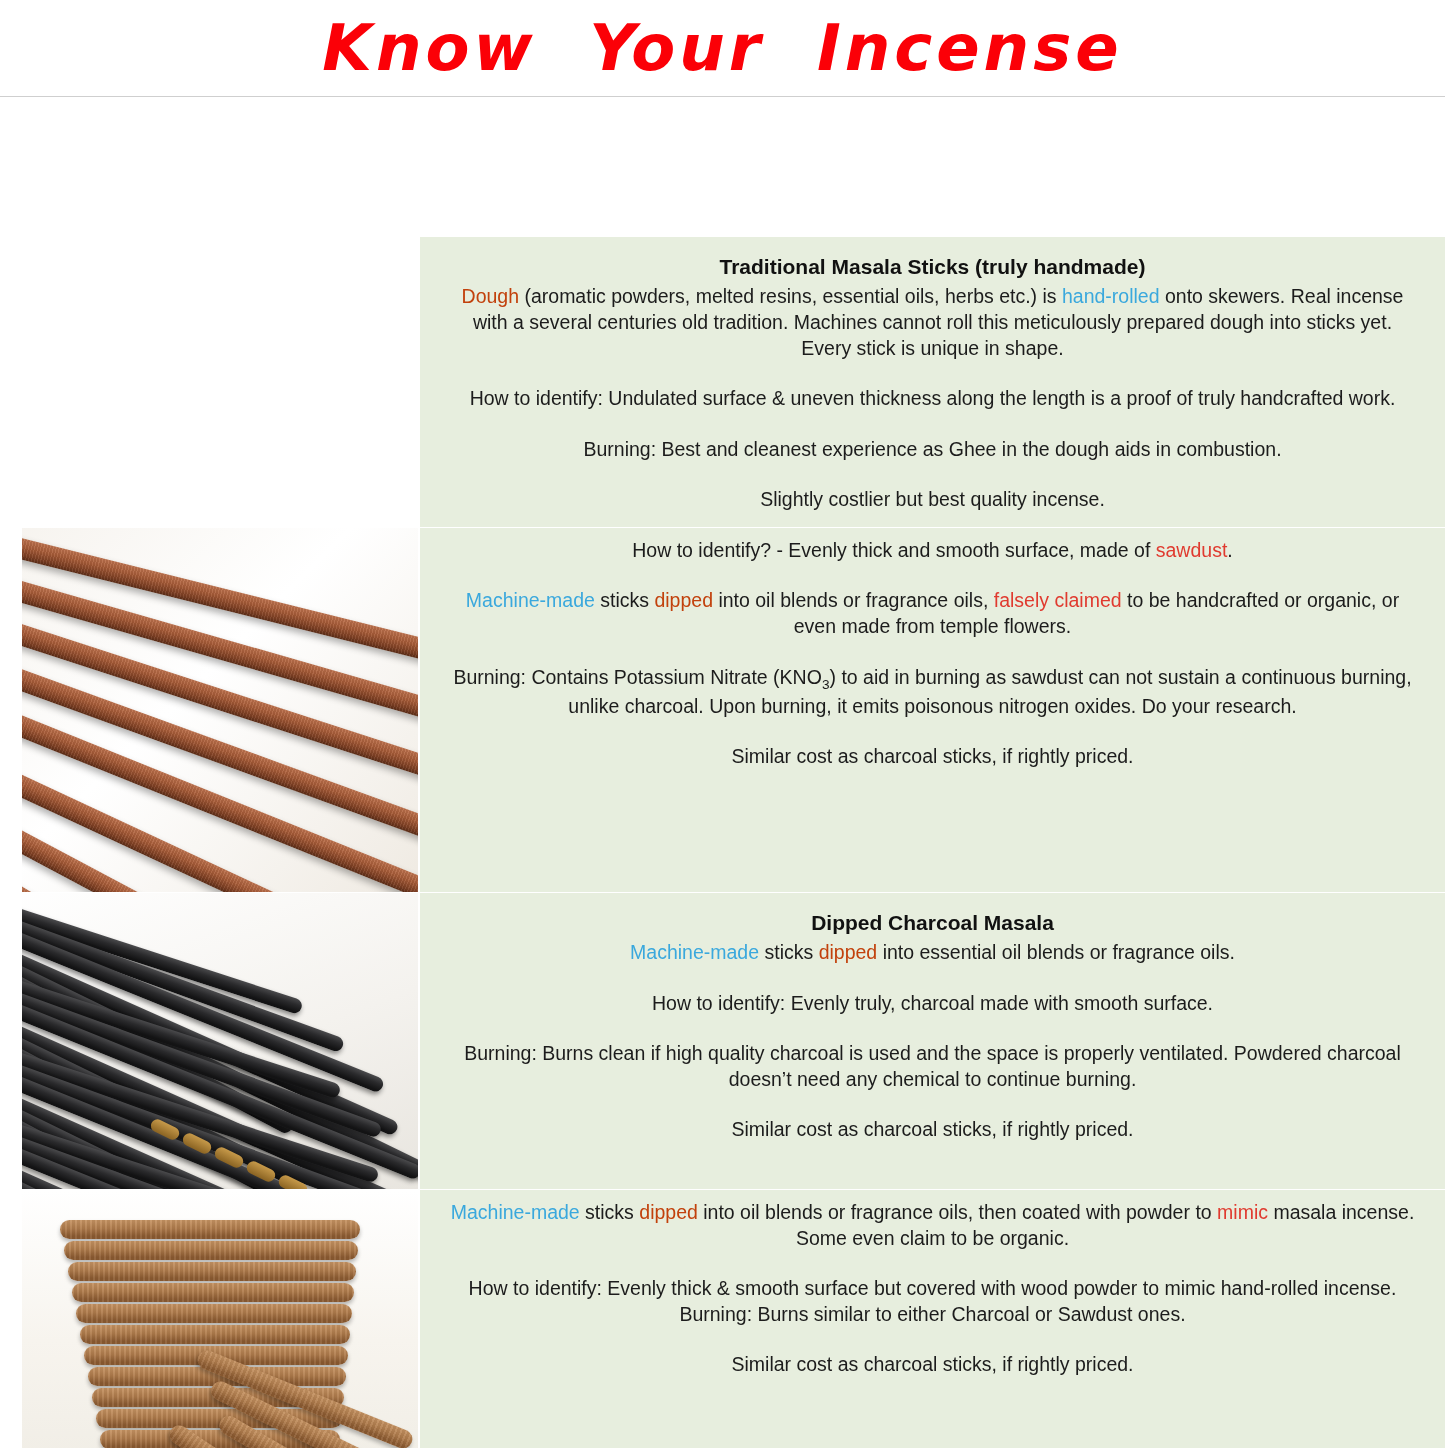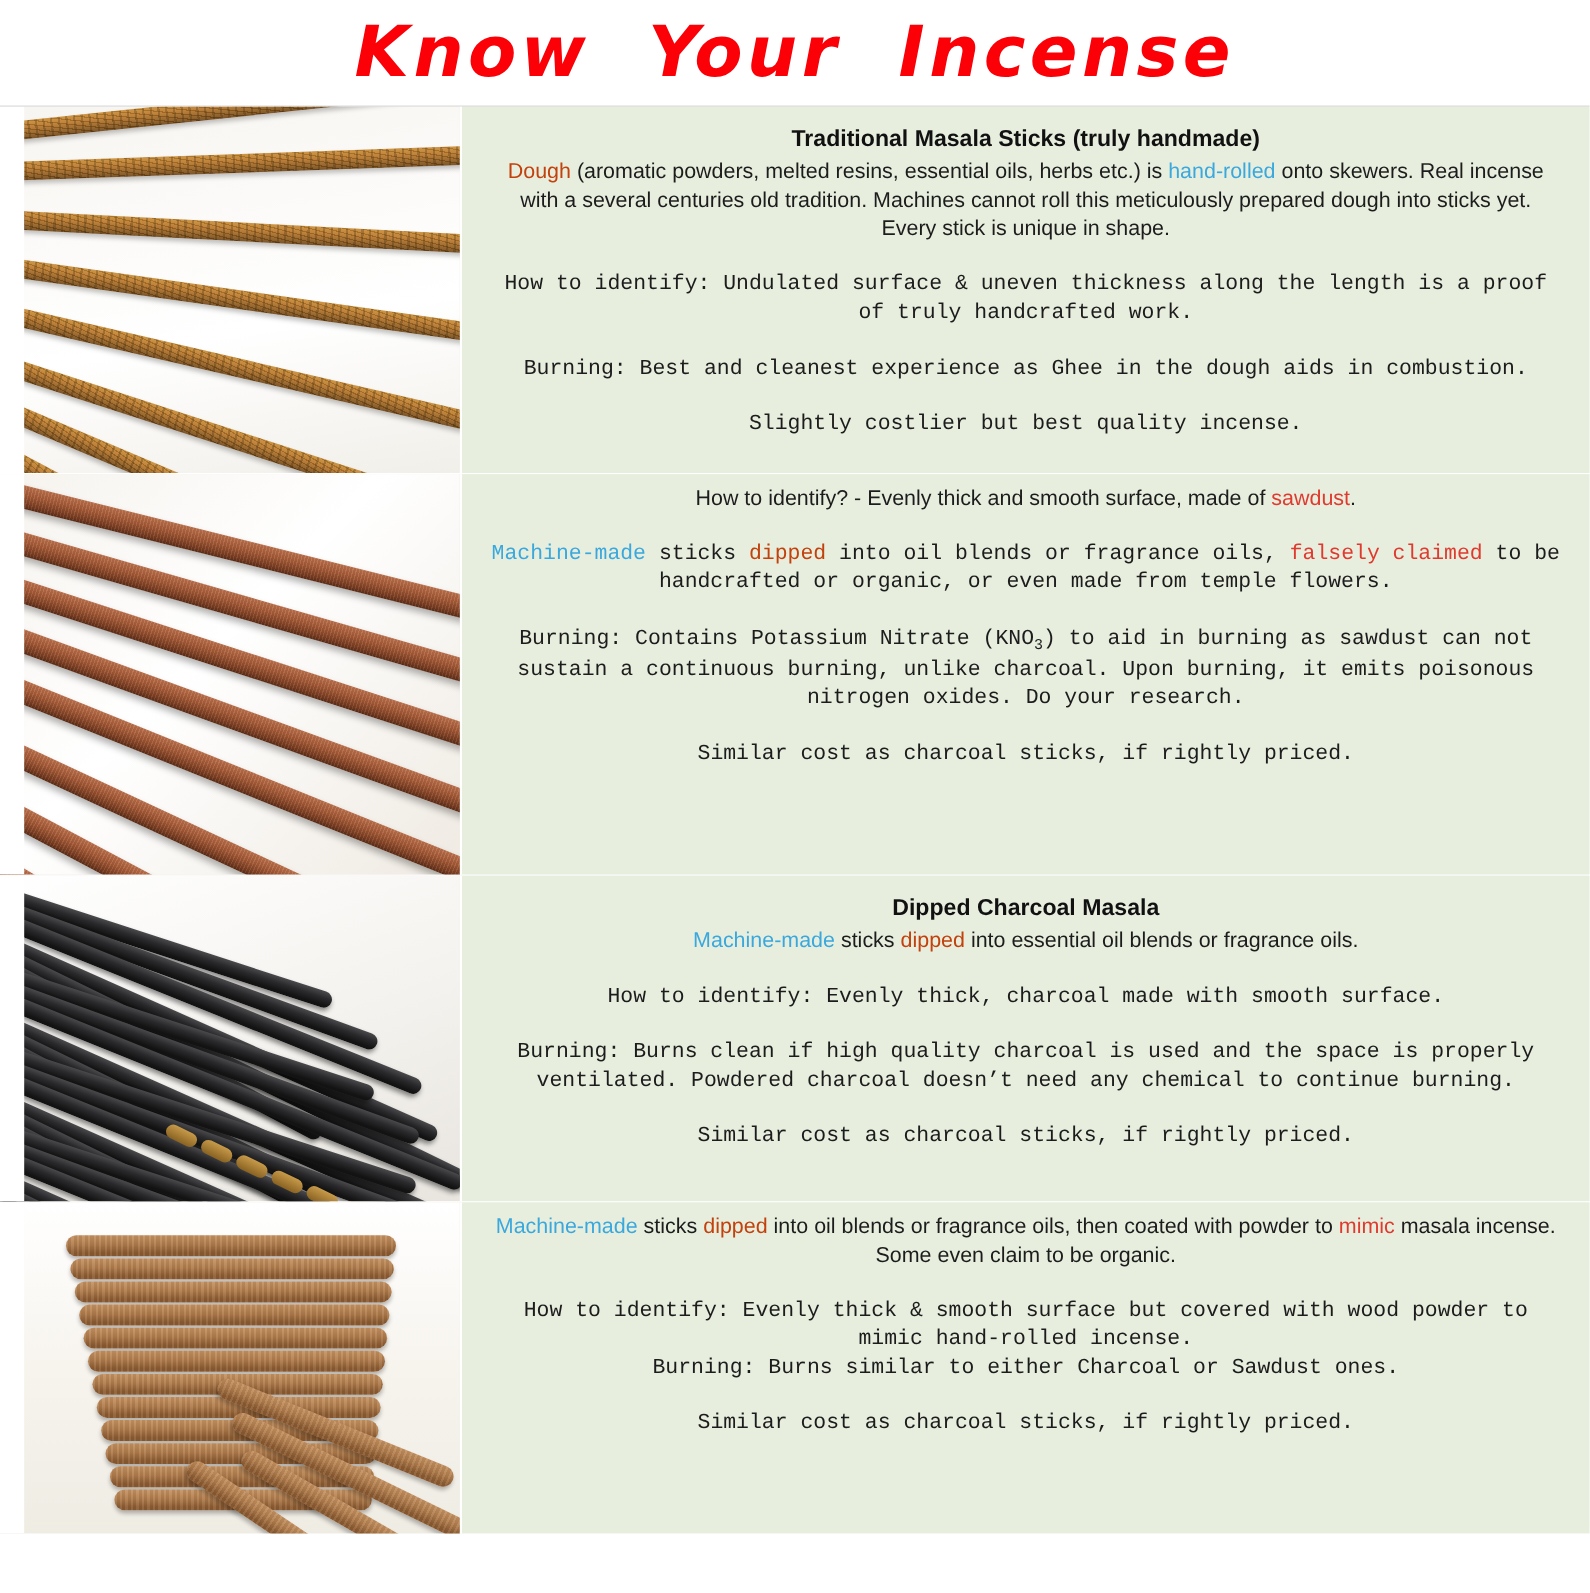--- a/index.html
+++ b/index.html
@@ -77,21 +77,21 @@
     margin: 6px 0 4px 0;
     font-size: 21px;
     font-weight: bold;
     color: #111;
     line-height: 1.3;
   }
   .text p {
     margin: 0 0 0 0;
     padding: 0;
   }
-  .text p + p { margin-top: 1.25em; font-family: Liberation Mono, monospace; }
+  .text p + p { margin-top: 1.25em; }
   .green { color: #c2410c; }
   .blue  { color: #3aa8dd; }
   .red   { color: #e03a2f; }
   sub { font-size: 0.7em; }
 
   
   .ph1 { background: #f3f1ec; }
   .ph1 .bg {
     position: absolute; inset: 0;
     background:
@@ -184,21 +184,21 @@
 </head>
 <body>
 
 <div id="page">
 
   <div id="title">
     <span class="title-text">Know  Your  Incense</span>
   </div>
 
   <div id="rows">
-      <div class="row" style="height: 334px;">
+      <div class="row" style="height: 431px; align-items: flex-end;">
         <div class="photo ph1">
           <div class="bg"></div>
           <div class="edge-left"></div>
           <div class="stick" style="left: -30px; top: 18px; width: 520px; transform: rotate(-6deg);"></div>
           <div class="stick" style="left: -40px; top: 52px; width: 540px; transform: rotate(-2deg);"></div>
           <div class="stick" style="left: -35px; top: 92px; width: 530px; transform: rotate(3deg);"></div>
           <div class="stick" style="left: -45px; top: 130px; width: 545px; transform: rotate(8deg);"></div>
           <div class="stick" style="left: -30px; top: 172px; width: 520px; transform: rotate(13deg);"></div>
           <div class="stick" style="left: -40px; top: 212px; width: 535px; transform: rotate(18deg);"></div>
           <div class="stick" style="left: -35px; top: 250px; width: 520px; transform: rotate(23deg);"></div>
@@ -266,21 +266,21 @@
           <div class="tip" style="left: 150px; top: 230px; transform: rotate(26deg);"></div>
           <div class="tip" style="left: 182px; top: 244px; transform: rotate(26deg);"></div>
           <div class="tip" style="left: 214px; top: 258px; transform: rotate(26deg);"></div>
           <div class="tip" style="left: 246px; top: 272px; transform: rotate(26deg);"></div>
           <div class="tip" style="left: 278px; top: 286px; transform: rotate(26deg);"></div>
           <div class="tip" style="left: 310px; top: 300px; transform: rotate(26deg);"></div>
         </div>
         <div class="text">
           <h2>Dipped Charcoal Masala</h2>
           <p><span class="blue">Machine-made</span><span class=""> sticks </span><span class="green">dipped</span><span class=""> into essential oil blends or fragrance oils.</span></p>
-          <p><span class="">How to identify: Evenly thick, charcoal made with smooth surface.</span></p>
+          <p><span class="">How to identify: Evenly truly, charcoal made with smooth surface.</span></p>
           <p><span class="">Burning: Burns clean if high quality charcoal is used and the space is properly ventilated. Powdered charcoal doesn’t need any chemical to continue burning.</span></p>
           <p><span class="">Similar cost as charcoal sticks, if rightly priced.</span></p>
         </div>
       </div>
       <div class="row" style="height: 302px;">
         <div class="photo ph4">
           <div class="bg"></div>
           <div class="edge-left"></div>
           <div class="stick" style="left: 60px; top: 30px; width: 300px;"></div>
           <div class="stick" style="left: 64px; top: 51px; width: 294px;"></div>

